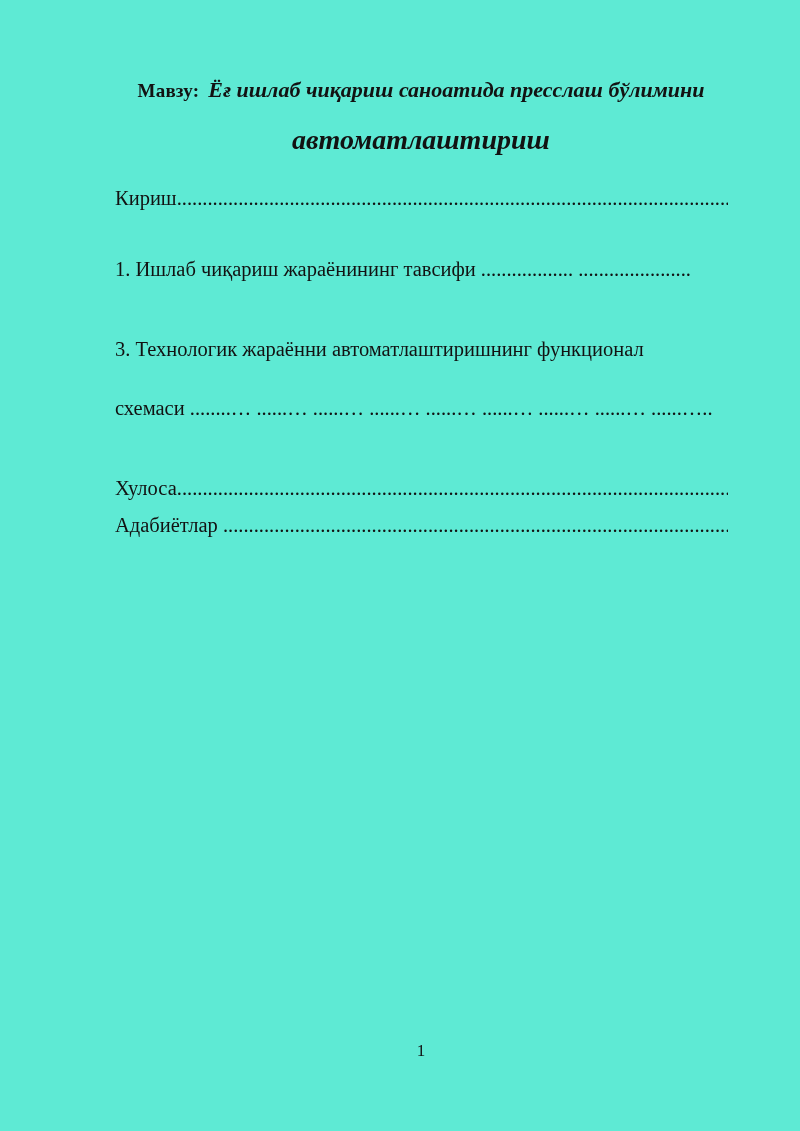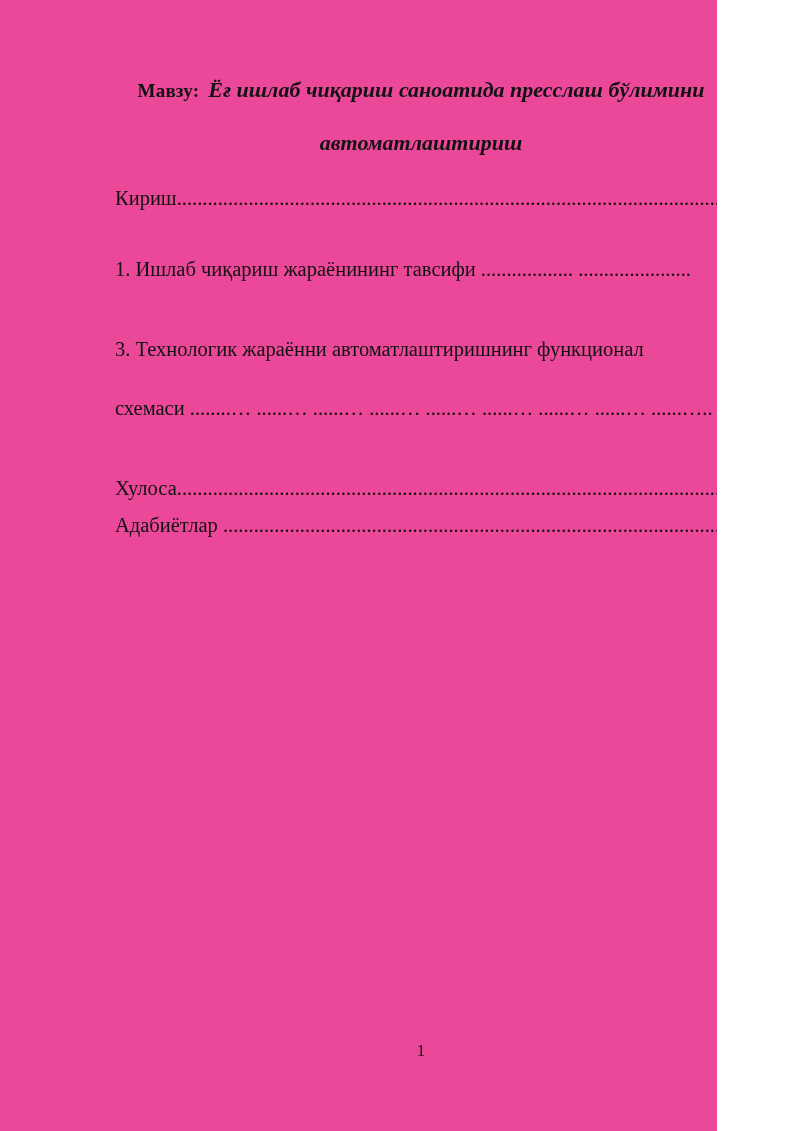--- a/index.html
+++ b/index.html
@@ -2,23 +2,23 @@
 <html><head>
 <meta charset="utf-8">
 <style>
   html, body {
     margin: 0;
     padding: 0;
     background: #ffffff;
   }
   .page {
     position: relative;
-    width: 717px;
+    width: 800px;
     height: 1131px;
-    background: #ec4899;
+    background: #5eead4;
     color: #121212;
     font-family: "Liberation Serif", "DejaVu Serif", serif;
     overflow: hidden;
   }
   .title-block {
     position: absolute;
     top: 76px;
     left: 115px;
     width: 612px;
     text-align: center;
@@ -32,22 +32,22 @@
     font-style: normal;
     font-size: 19px;
     margin-right: 9px;
     letter-spacing: 0.2px;
   }
   .title-italic {
     font-style: italic;
   }
   .title-line2 {
     display: block;
-    margin-top: 25px;
-    font-size: 22px;
+    margin-top: 18px;
+    font-size: 28px;
   }
   .toc-line {
     position: absolute;
     left: 115px;
     max-width: 613px;
     white-space: nowrap;
     overflow: hidden;
     font-size: 20.5px;
     line-height: 1.25;
   }

